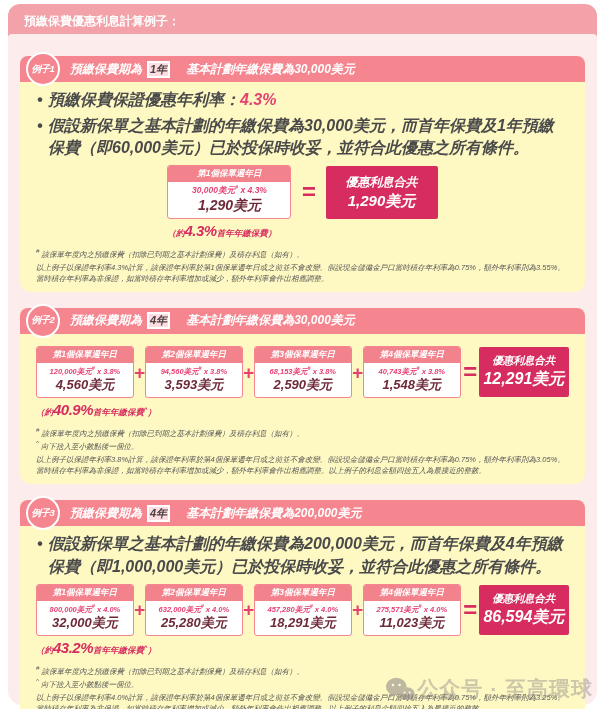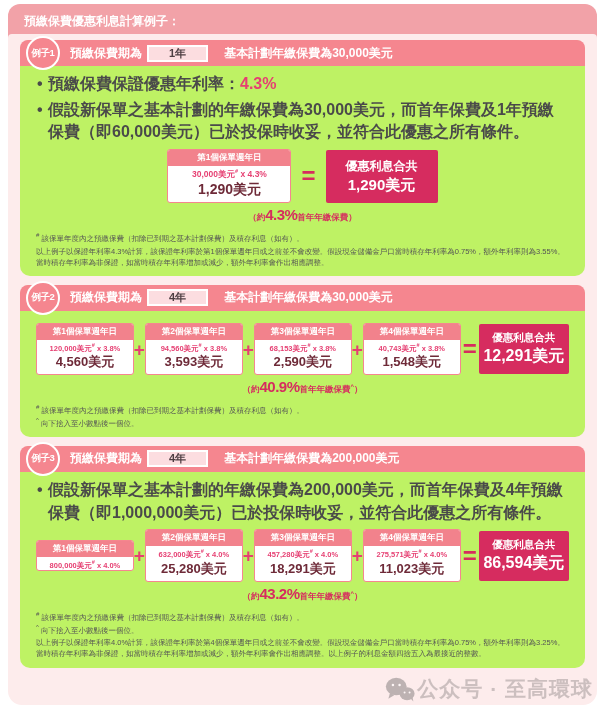--- a/index.html
+++ b/index.html
@@ -7,32 +7,32 @@
     font-family:"Liberation Sans","DejaVu Sans",sans-serif; }
   .page { position:relative; width:605px; height:709px; background:#fff; overflow:hidden; }
 
   .title-bar { position:absolute; left:8px; right:8px; top:4px; height:34px;
     background:#f2a2a8; border-radius:12px 12px 0 0; color:#fff; font-weight:bold;
     font-size:12px; display:flex; align-items:center; padding-left:16px; }
 
   .container { position:absolute; left:8px; right:8px; top:34px; bottom:4px;
     background:#fdecec; border-radius:4px 4px 14px 14px; padding-top:6px; }
 
-  .card { background:#bef264; border-radius:10px; margin:0 12px 9px 12px; overflow:visible; }
+  .card { background:#fef9c3; border-radius:10px; margin:16px 12px 9px 12px; overflow:visible;font-style:italic; }
 
   .card-head { position:relative; height:26px; background:#f5868f; border-radius:8px 8px 0 0;
     display:flex; align-items:center; padding-left:50px; color:#fff; }
   .badge { position:absolute; left:6px; top:-4px; width:34px; height:34px; border-radius:50%;
     background:#f5868f; border:2px solid #fff; display:flex; align-items:center; justify-content:center;
     font-size:9.5px; font-weight:bold; color:#fff; letter-spacing:-0.5px; }
   .head-text { font-size:12px; font-weight:bold; white-space:nowrap; }
   .head-gap { margin-left:10px; }
   .period-box { display:inline-flex; align-items:center; border:2px solid #fff;
     background:rgba(255,255,255,0.72); color:#4d3e42; font-size:11px; font-weight:bold;
-    height:17px; padding:0 20px; margin:0 6px 0 5px;text-align:right; }
+    height:17px; padding:0 1px; margin:0 6px 0 5px;text-align:right; }
 
   .card-body { padding:7px 16px 8px 16px; }
   .bullets { list-style:none; }
   .bullets li { position:relative; padding-left:12px; font-size:16px; color:#4a4a4a;
     line-height:1.42; margin-bottom:3px; font-weight:bold; }
   .bullets li::before { content:"•"; position:absolute; left:1px; top:0; color:#4a4a4a; }
   .rate { color:#e63f72; font-weight:bold; }
 
   .calc-area { display:flex; margin-top:5px; }
   .ex-single .calc-area { justify-content:center; }
@@ -56,21 +56,21 @@
   .op-equals { color:#d62c5f; font-weight:800; font-size:24px; line-height:1; margin:0 2px; }
 
   .total-box { background:#d62c5f; color:#fff; border-radius:2px; width:94px;
     padding:7px 2px; text-align:center; }
   .ex-single .total-box { width:112px; padding:8px 2px; }
   .total-label { font-size:10.5px; font-weight:bold; }
   .total-value { font-size:16px; font-weight:bold; margin-top:1px; }
   .ex-single .total-label { font-size:12px; }
   .ex-single .total-value { font-size:15px; }
 
-  .percent-note { text-align:center; color:#d62c5f; font-size:8.5px; font-weight:bold;
+  .percent-note { text-align:left; color:#d62c5f; font-size:8.5px; font-weight:bold;
     margin-top:3px; white-space:nowrap; }
   .pct-big { font-size:15px; font-weight:800; letter-spacing:-0.5px; }
   .percent-note sup { font-size:6px; }
 
   .footnotes { margin-top:7px; }
   .footnote { font-size:7.5px; color:#555; line-height:1.5; }
   .footnote sup { font-size:6px; }
   .disclaimer { font-size:7.5px; color:#555; line-height:1.48; margin-top:2px; }
 
   .watermark { position:absolute; right:12px; bottom:6px; display:flex; align-items:center;
@@ -164,20 +164,21 @@
                 <div class="total-label">優惠利息合共</div>
                 <div class="total-value">12,291美元</div>
               </div>
             </div>
             <div class="percent-note"><span>（約</span><span class="pct-big">40.9%</span><span>首年年繳保費</span><sup>^</sup><span>）</span></div>
           </div>
         </div>
         <div class="footnotes">
           <p class="footnote"><sup>#</sup> <span>該保單年度內之預繳保費（扣除已到期之基本計劃保費）及積存利息（如有）。</span></p>
           <p class="footnote"><sup>^</sup> <span>向下捨入至小數點後一個位。</span></p>
+          <p class="disclaimer">以上例子以保證年利率3.8%計算，該保證年利率於第4個保單週年日或之前並不會改變。假設現金儲備金戶口當時積存年利率為0.75%，額外年利率則為3.05%。當時積存年利率為非保證，如當時積存年利率增加或減少，額外年利率會作出相應調整。以上例子的利息金額四捨五入為最接近的整數。</p>
         </div>
       </div>
     </section>
 
     <section class="card ex-multi">
       <header class="card-head">
         <span class="badge">例子3</span>
         <span class="head-text">預繳保費期為</span>
         <span class="period-box">4年</span>
         <span class="head-text head-gap">基本計劃年繳保費為200,000美元</span>
@@ -185,20 +186,21 @@
       <div class="card-body">
         <ul class="bullets">
           <li>假設新保單之基本計劃的年繳保費為200,000美元，而首年保費及4年預繳保費（即1,000,000美元）已於投保時收妥，並符合此優惠之所有條件。</li>
         </ul>
         <div class="calc-area">
           <div class="calc-inner">
             <div class="calc-row">
               <div class="calc-box">
                 <div class="box-head">第1個保單週年日</div>
                 <div class="box-formula"><span>800,000美元</span><sup>#</sup><span> x 4.0%</span></div>
+                <div class="box-interest">32,000美元</div>
               </div>
               <span class="op-plus">+</span>
               <div class="calc-box">
                 <div class="box-head">第2個保單週年日</div>
                 <div class="box-formula"><span>632,000美元</span><sup>#</sup><span> x 4.0%</span></div>
                 <div class="box-interest">25,280美元</div>
               </div>
               <span class="op-plus">+</span>
               <div class="calc-box">
                 <div class="box-head">第3個保單週年日</div>

